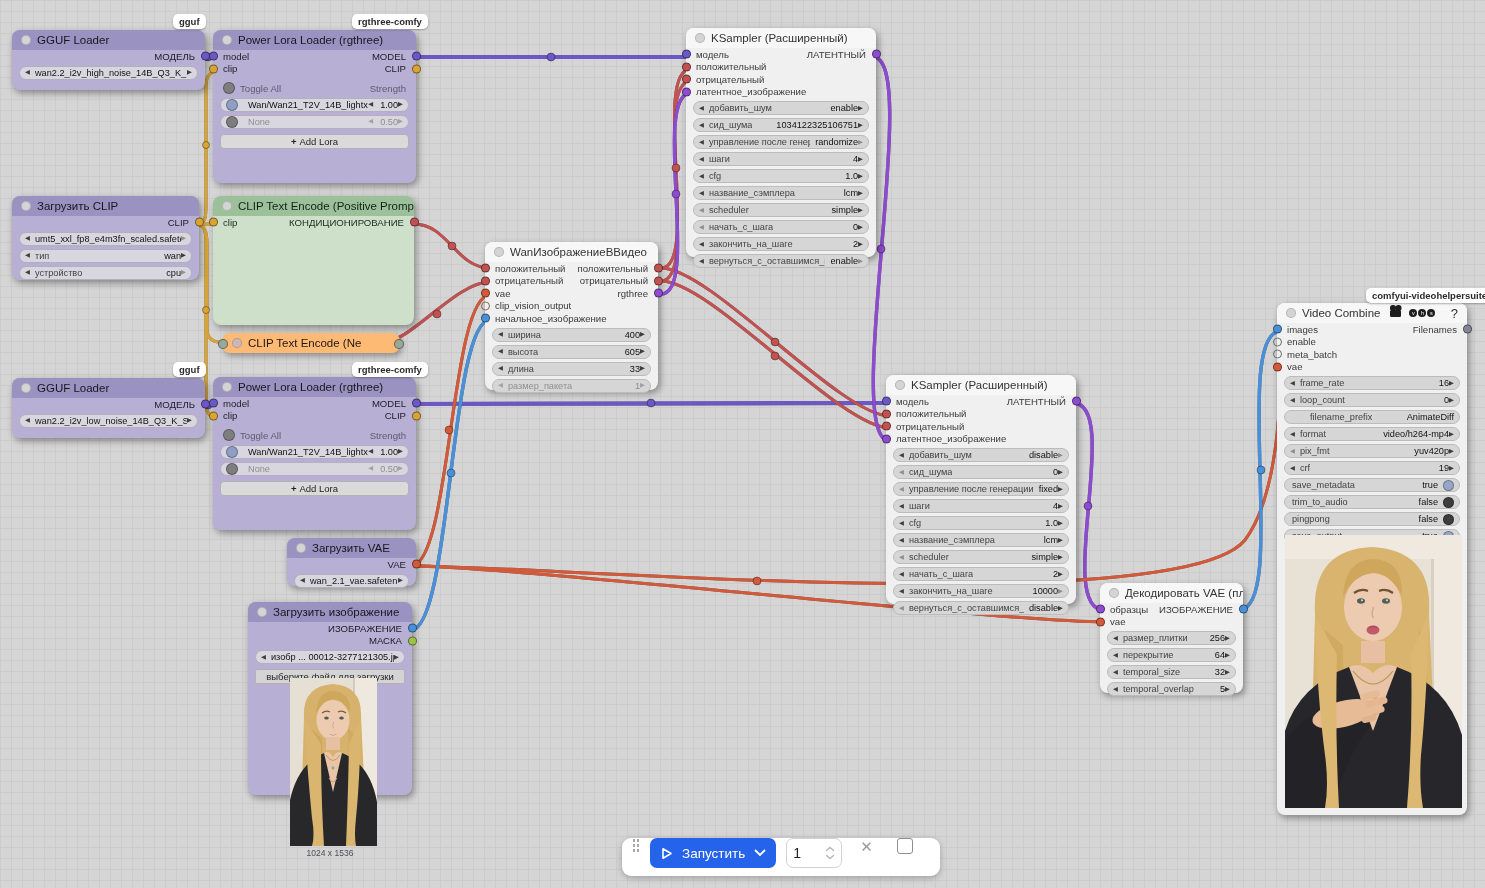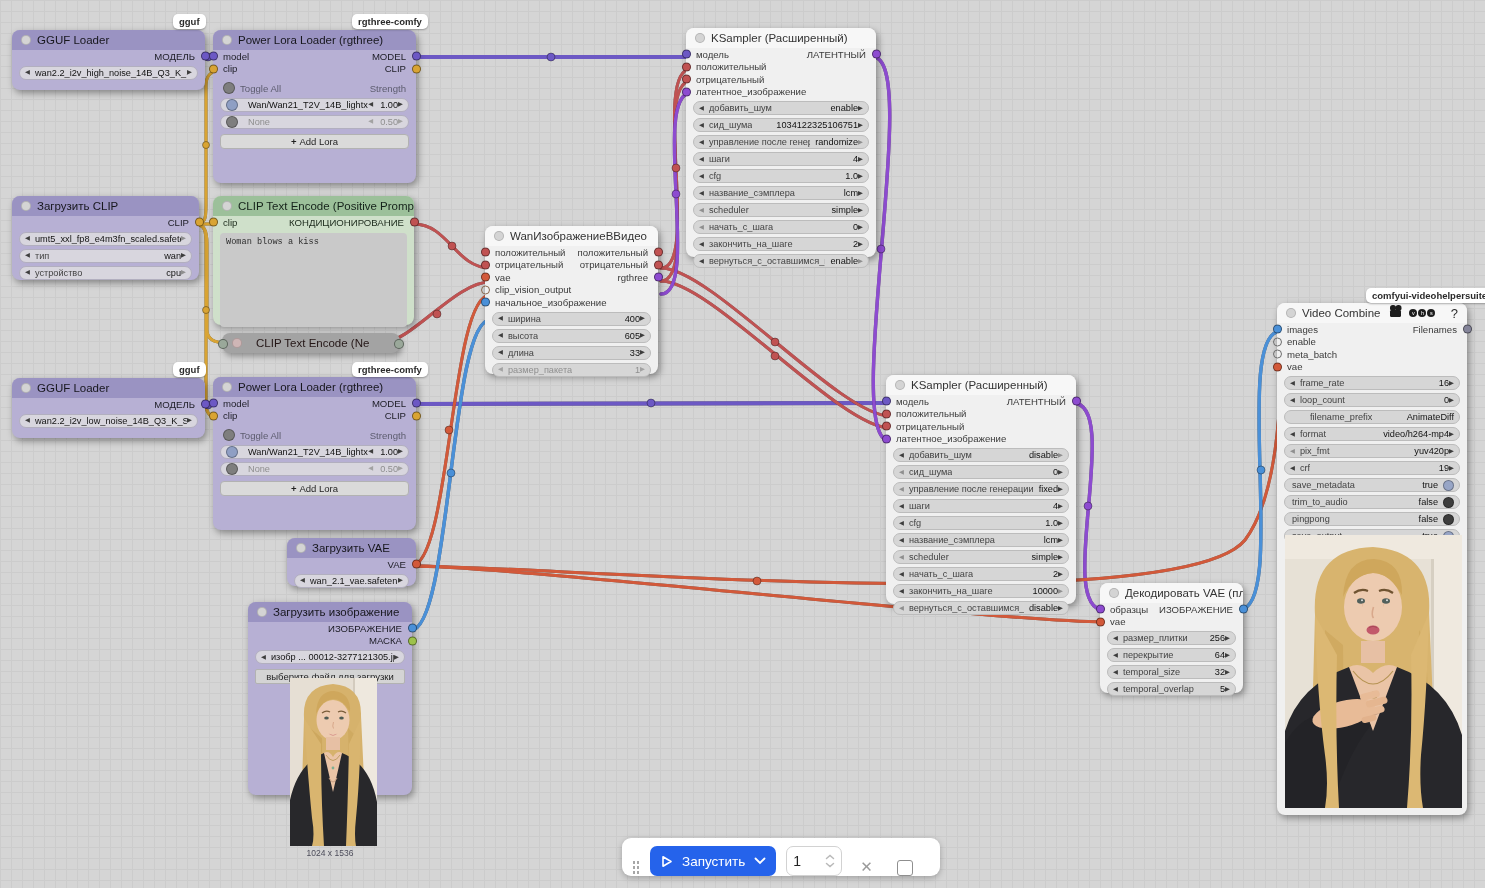--- a/index.html
+++ b/index.html
@@ -40,31 +40,31 @@
   .wv{margin-left:auto;padding-left:5px;white-space:nowrap;color:#121212}
   .dim,.dim .wn,.dim .wv{color:#8f8f8f}
   .dim .a{color:#a2a2a2}
   .btn{display:flex;align-items:center;justify-content:center;gap:3px;height:13px;margin:5px 7px 0;background:#dadada;border:1px solid #b2b2b2;border-radius:4px;font-size:9.5px;color:#1f1f1f}
   .tg{width:10px;height:10px;border-radius:50%;background:#8f9fc4;border:1px solid rgba(0,0,0,.3);flex:none;margin-right:5px}
   .tg.off{background:#7e7e7e}
   .vt{width:9px;height:9px;border-radius:50%;margin-left:5px;flex:none;border:1px solid rgba(0,0,0,.3)}
   .vt.on{background:#97a5c6}.vt.offd{background:#3d3d3d}
   .ta{margin:4px 7px;background:#c9c9c9;border-radius:4px;height:86px;padding:4px 6px;font-family:"Liberation Mono",monospace;font-size:8.6px;color:#2e2e2e;overflow:hidden}
   .badge{position:absolute;z-index:3;background:#fff;border-radius:5px;padding:2px 6px;font-size:9.5px;font-weight:bold;color:#2b2b2b;box-shadow:0 1px 2px rgba(0,0,0,.3);white-space:nowrap}
-  .collapsed{position:absolute;z-index:2;height:20px;display:flex;align-items:center;gap:14px;padding:0 10px;background:#a3a3a3;border-radius:8px;font-size:11.5px;color:#241616;box-shadow:2px 3px 6px rgba(0,0,0,.35)}
+  .collapsed{position:absolute;z-index:2;height:20px;display:flex;align-items:center;gap:6px;padding:0 10px;background:#fdba74;border-radius:8px;font-size:11.5px;color:#241616;box-shadow:2px 3px 6px rgba(0,0,0,.35)}
   .cp{position:absolute;width:8px;height:8px;border-radius:50%;background:#9aa89a;border:1px solid rgba(0,0,0,.4);top:6px}
   .preview{position:absolute;overflow:hidden;background:#e6dfd4}
   .cap{position:absolute;width:100%;text-align:center;font-size:8.5px;color:#4c4c5a}
   .vhsdots{display:flex;gap:1px;margin-left:2px}
   .vhsc{width:8px;height:8px;border-radius:50%;background:#1d1d1d;color:#fff;font-size:5.5px;line-height:8px;text-align:center;flex:none}
   .cam{position:relative;width:11px;height:7px;background:#1d1d1d;border-radius:1.5px;margin-left:4px;flex:none}
   .cam::before{content:"";position:absolute;top:-4.5px;left:0;width:5.5px;height:5.5px;border-radius:50%;background:#1d1d1d;box-shadow:5.5px 0 0 #1d1d1d}
   .help{margin-left:auto;font-size:13px;color:#2e2e2e}
   
-  .toolbar{position:absolute;left:622px;top:838px;width:318px;height:38px;background:#fff;border-radius:9px;box-shadow:0 2px 6px rgba(0,0,0,.25);display:flex;align-items:flex-end;z-index:5;padding:0 10px;box-sizing:border-box;gap:10px}
+  .toolbar{position:absolute;left:622px;top:838px;width:318px;height:38px;background:#fff;border-radius:9px;box-shadow:0 2px 6px rgba(0,0,0,.25);display:flex;align-items:flex-start;z-index:5;padding:0 10px;box-sizing:border-box;gap:10px}
   .handle{width:8px;height:16px;background-image:radial-gradient(#a7a7a7 1.1px,transparent 1.2px);background-size:4px 5px;flex:none}
   .runbtn{display:flex;align-items:center;height:30px;background:#2563eb;border-radius:7px;color:#fff;font-size:13.5px;padding:0 10px;gap:9px}
   .countbox{display:flex;align-items:center;height:30px;width:56px;border:1px solid #d2d2d2;border-radius:7px;padding:0 6px;box-sizing:border-box;font-size:14px;color:#222;justify-content:space-between}
   .steppers{display:flex;flex-direction:column;gap:2px}
   .xicon{font-size:15px;color:#9a9a9a;margin-left:8px}
   .sq{width:14px;height:14px;border:1.6px solid #8f8f8f;border-radius:3px;margin-left:14px}
 </style>
 </head>
 <body>
 
@@ -221,21 +221,20 @@
   <div class="nh">
       <span class="cdot"></span>
       <span>CLIP Text Encode (Positive Prompt)</span>
     </div>
   <div class="row" style="color:#1c2a1c">
       <span class="p pi" style="background:#d9a433"></span>
       <span class="sl">clip</span>
       <span class="sr">КОНДИЦИОНИРОВАНИЕ</span>
       <span class="p po" style="background:#c05252"></span>
     </div>
-  <div class="ta">Woman blows a kiss</div>
 </div>
 
 <div class="collapsed" style="left:222px;top:333px;width:158px">
   <span class="cdot" style="background:#cfb6b6"></span>
   <span>CLIP Text Encode (Ne</span>
   <span class="cp" style="left:-4px"></span>
   <span class="cp" style="right:-4px"></span>
 </div>
 
 <div class="node purple" style="left:12px;top:378px;width:193px;height:60px">
@@ -354,21 +353,21 @@
       <path d="M39 100 q4 8 8 0" stroke="#caa184" stroke-width="1" fill="none"></path>
       <path d="M36 77 Q43 88 50 77" stroke="#b59352" stroke-width=".8" fill="none"></path>
       <circle cx="43" cy="90" r="1.4" fill="#7fae92"></circle>
       <path d="M14 40 Q18 100 22 140 Q25 158 22 168 L34 168 Q31 120 31 66 Z" fill="#d9b56f"></path>
       <path d="M71 40 Q70 100 66 140 Q64 158 66 168 L56 168 Q58 120 59 66 Z" fill="#d9b56f"></path>
     </svg>
   </div>
   <div class="cap" style="top:246px">1024 x 1536</div>
 </div>
 
-<div class="node gray" style="left:485px;top:226px;width:173px;height:148px">
+<div class="node gray" style="left:485px;top:242px;width:173px;height:148px">
   <div class="nh">
       <span class="cdot"></span>
       <span>WanИзображениеВВидео</span>
     </div>
   <div class="row">
       <span class="p pi" style="background:#c05252"></span>
       <span class="sl">положительный</span>
       <span class="sr">положительный</span>
       <span class="p po" style="background:#c05252"></span>
     </div>

